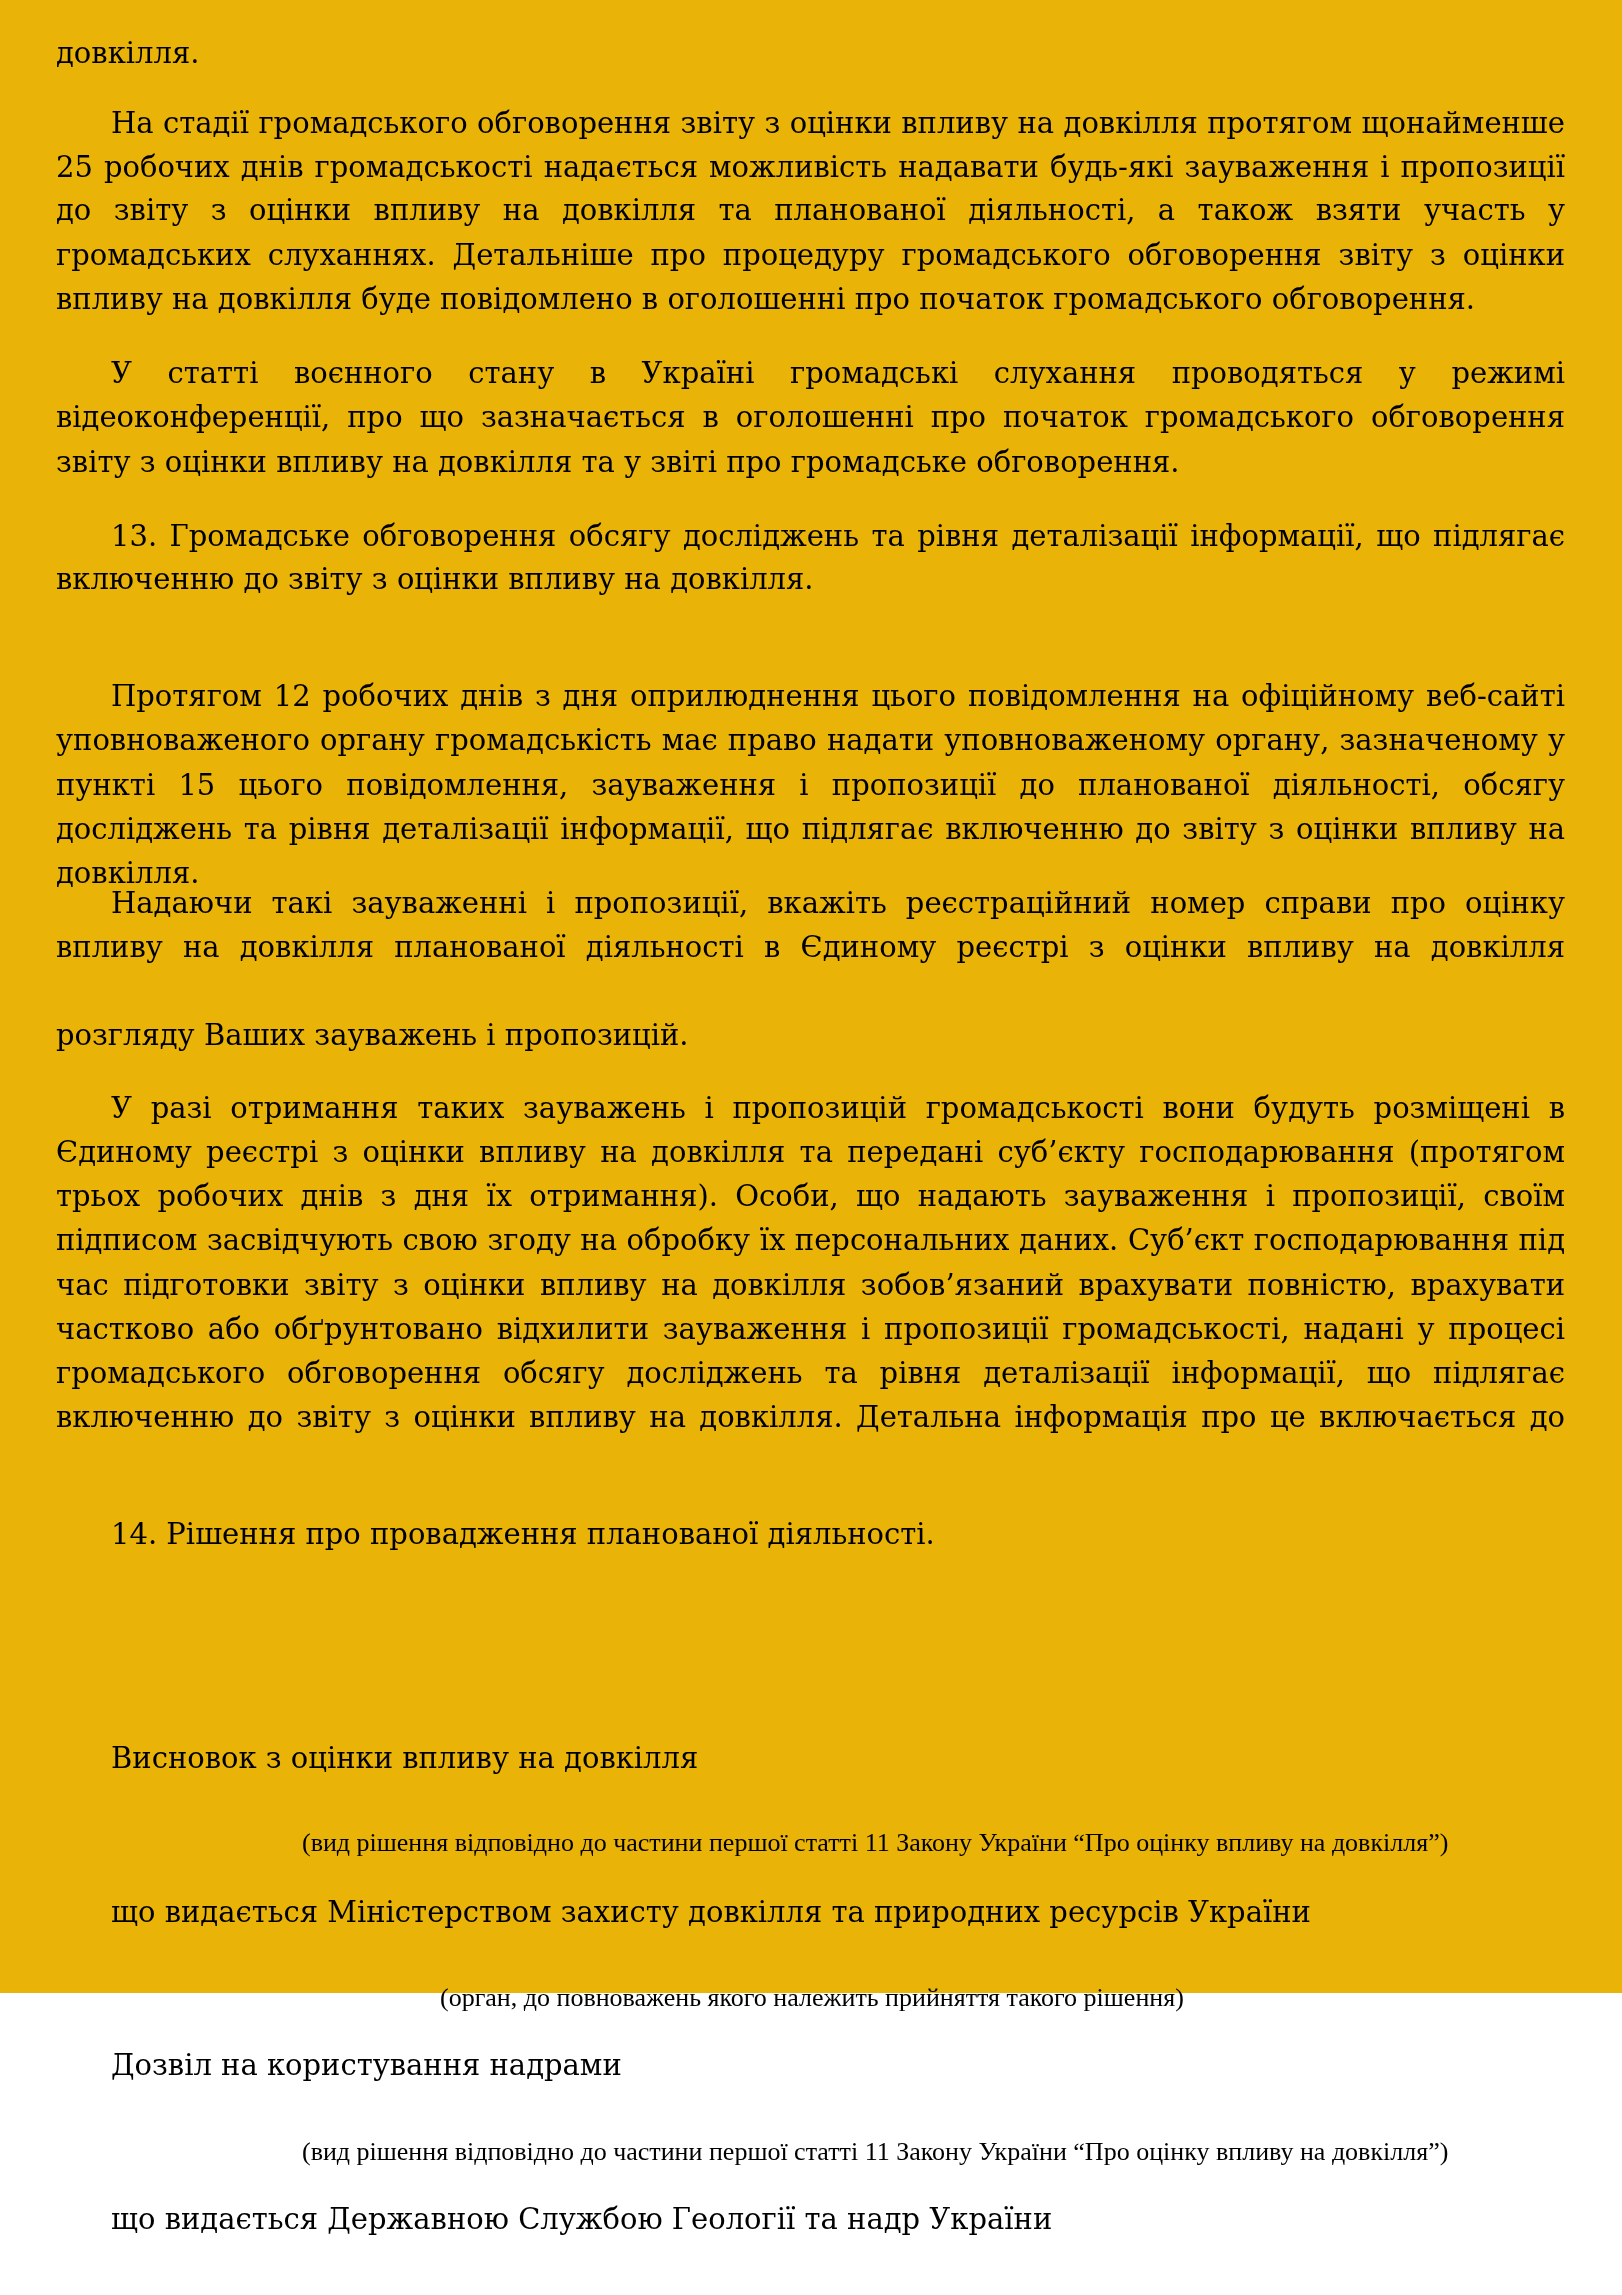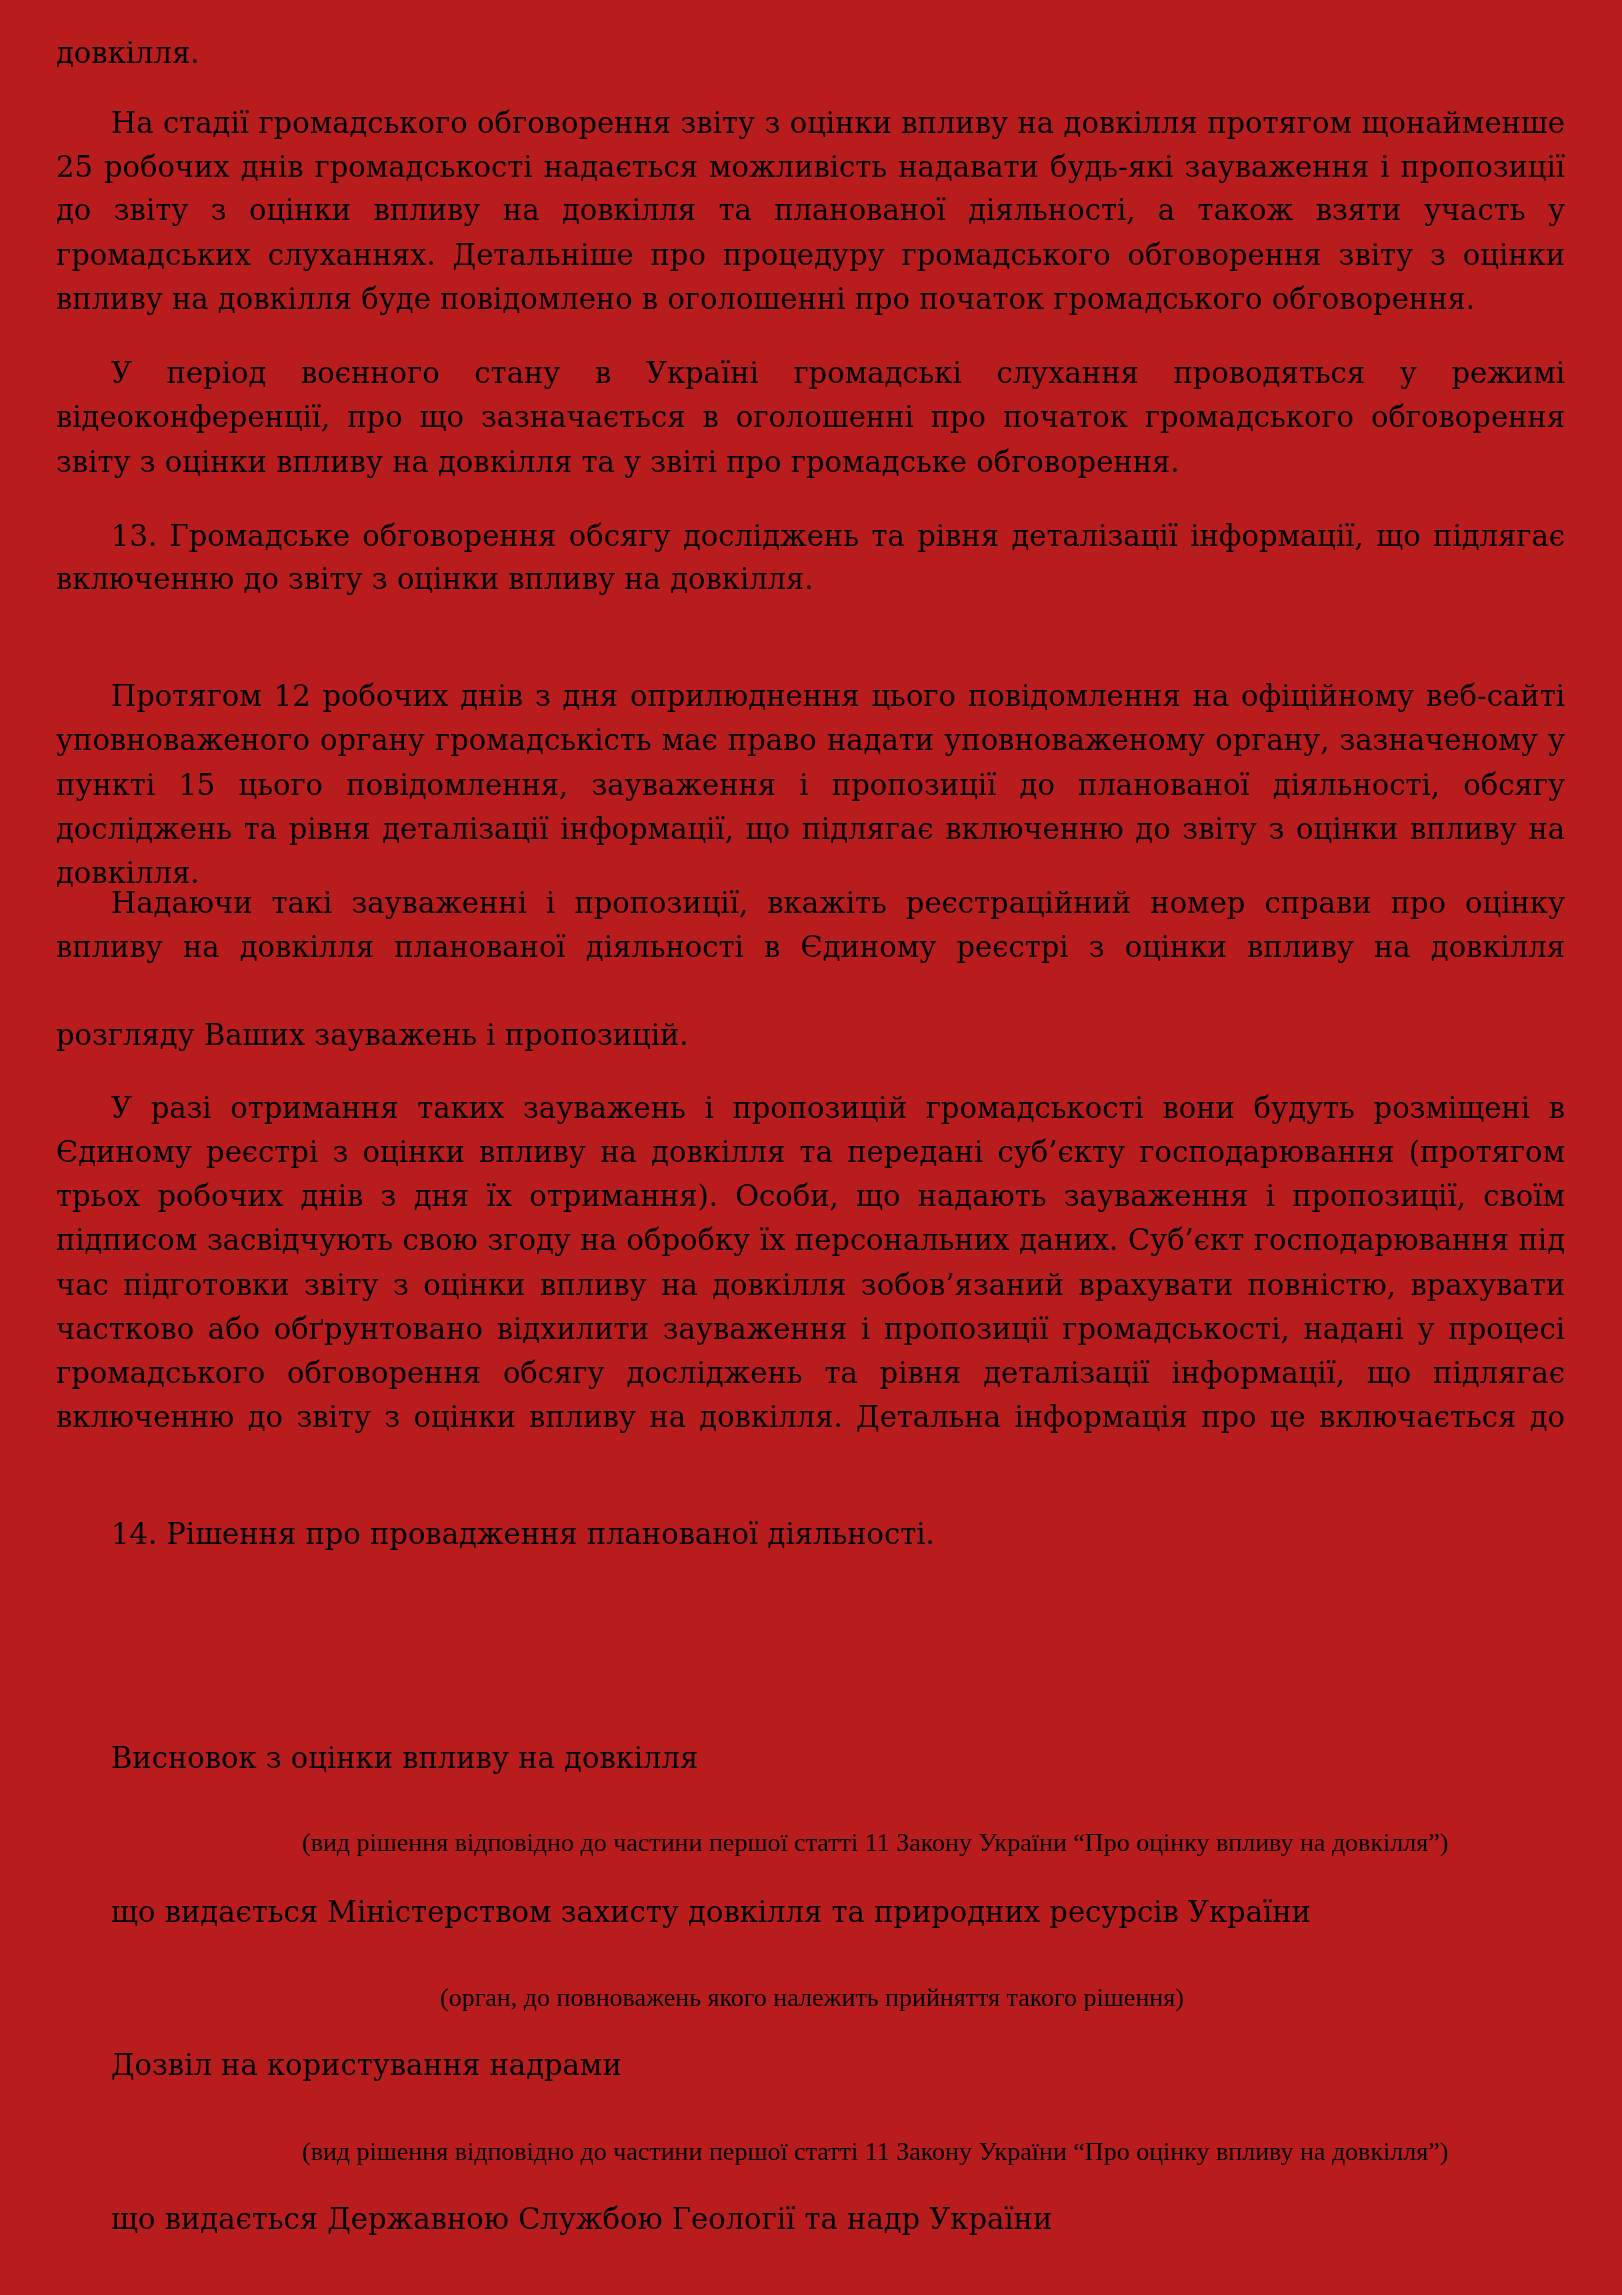--- a/index.html
+++ b/index.html
@@ -1,17 +1,17 @@
 <!DOCTYPE html>
 <html style="font-size:10.5px"><head>
 <meta charset="utf-8">
 <style>
   html, body { margin: 0; padding: 0; background: #ffffff; }
   body { width: 1622px; height: 2295px; position: relative; overflow: hidden; }
-  .page { position: absolute; left: 0; top: 0; width: 1622px; height: 2295px; background: #b91c1c; color: #000000; }
+  .page { position: absolute; left: 0; top: 0; width: 1622px; height: 1993px; background: #eab308; color: #000000; }
   .line {
     position: absolute;
     left: 56px;
     width: 1509px;
     height: 44px;
     line-height: 44px;
     font-family: "DejaVu Serif", serif;
     font-size: 29px;
     white-space: nowrap;
     text-align: justify;
@@ -36,21 +36,21 @@
 <div class="page">
 
   <div class="line plain" style="top:31px">довкілля.</div>
 
   <div class="line indent" style="top:101px">На стадії громадського обговорення звіту з оцінки впливу на довкілля протягом щонайменше</div>
   <div class="line" style="top:145px">25 робочих днів громадськості надається можливість надавати будь-які зауваження і пропозиції</div>
   <div class="line" style="top:188px">до звіту з оцінки впливу на довкілля та планованої діяльності, а також взяти участь у</div>
   <div class="line" style="top:233px">громадських слуханнях. Детальніше про процедуру громадського обговорення звіту з оцінки</div>
   <div class="line last" style="top:277px">впливу на довкілля буде повідомлено в оголошенні про початок громадського обговорення.</div>
 
-  <div class="line indent" style="top:351px">У період воєнного стану в Україні громадські слухання проводяться у режимі</div>
+  <div class="line indent" style="top:351px">У статті воєнного стану в Україні громадські слухання проводяться у режимі</div>
   <div class="line" style="top:395px">відеоконференції, про що зазначається в оголошенні про початок громадського обговорення</div>
   <div class="line last" style="top:440px">звіту з оцінки впливу на довкілля та у звіті про громадське обговорення.</div>
 
   <div class="line indent" style="top:514px">13. Громадське обговорення обсягу досліджень та рівня деталізації інформації, що підлягає</div>
   <div class="line last" style="top:557px">включенню до звіту з оцінки впливу на довкілля.</div>
 
   <div class="line indent" style="top:674px">Протягом 12 робочих днів з дня оприлюднення цього повідомлення на офіційному веб-сайті</div>
   <div class="line" style="top:718px">уповноваженого органу громадськість має право надати уповноваженому органу, зазначеному у</div>
   <div class="line" style="top:763px">пункті 15 цього повідомлення, зауваження і пропозиції до планованої діяльності, обсягу</div>
   <div class="line" style="top:807px">досліджень та рівня деталізації інформації, що підлягає включенню до звіту з оцінки впливу на</div>

